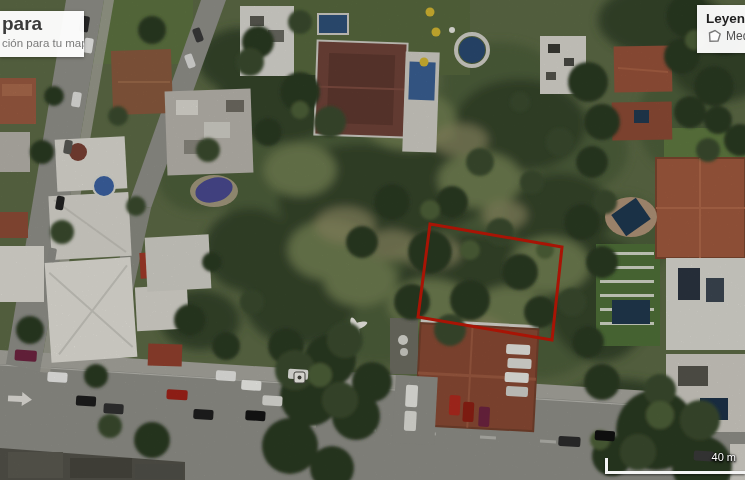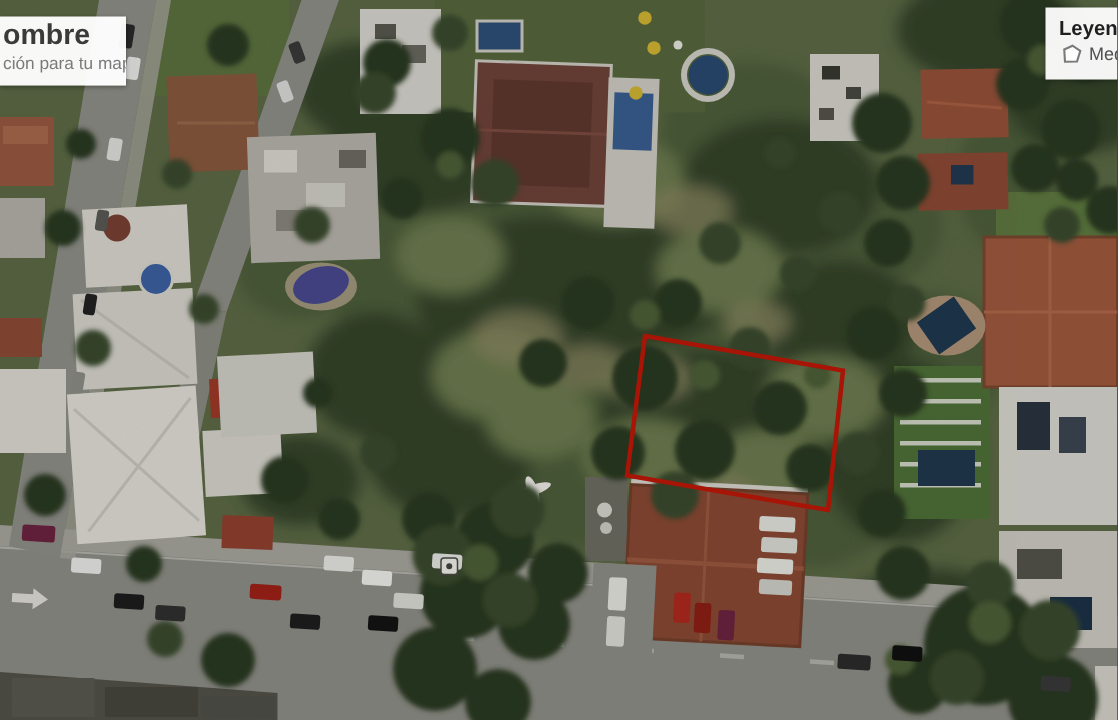--- a/index.html
+++ b/index.html
@@ -371,28 +371,31 @@
       <rect x="294" y="372" width="11" height="11" rx="2" fill="#f2f1ea" stroke="#4a4a44" stroke-width="1"></rect>
       <circle cx="299.5" cy="377.5" r="2" fill="#44443e"></circle>
     </g>
 
     <rect width="745" height="480" filter="url(#grain)" opacity="0.12"></rect>
 
     <polygon class="measure" points="430,224 562,247 552,340 418,317"></polygon>
   </svg>
 
   <div class="title-card">
-    <div class="t">ombre</div>
+    <div class="t">para</div>
     <div class="d">ción para tu mapa.</div>
   </div>
 
   <div class="legend-card">
     <div class="lt">Leyenda</div>
     <div class="legend-item">
       <svg width="16" height="14" viewBox="0 0 16 14">
         <polygon points="3.5,4 9,1.5 14.2,5 12,12 4,12.2" fill="#fdfdfd" stroke="#7a7a7a" stroke-width="1.4"></polygon>
       </svg>
       <span>Medic</span>
     </div>
   </div>
 
+  <div class="scalebar">
+    <span class="sl">40 m</span>
+  </div>
 
 </div>
 
 </body></html>

